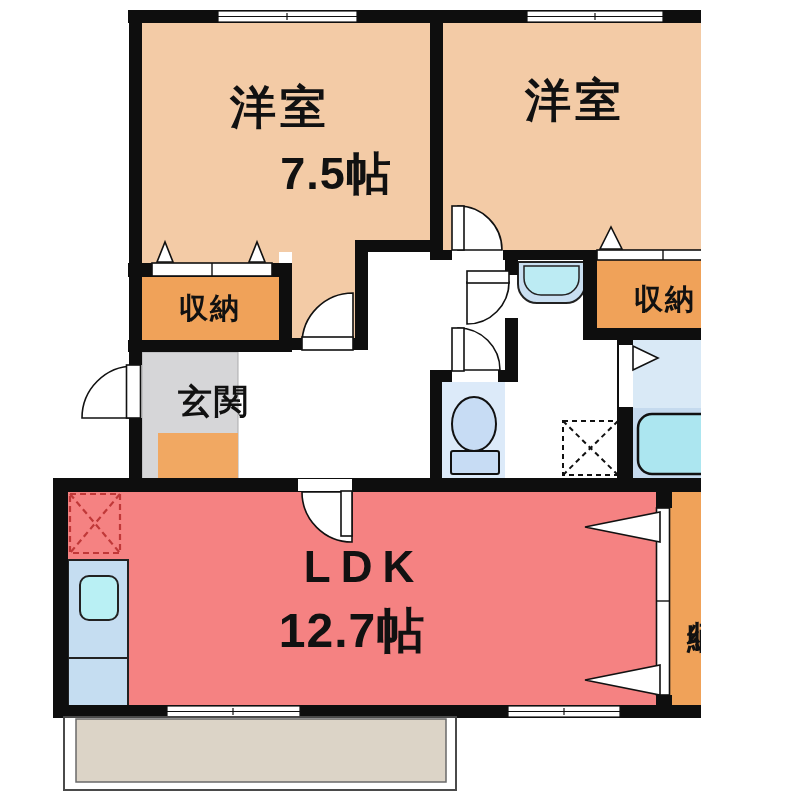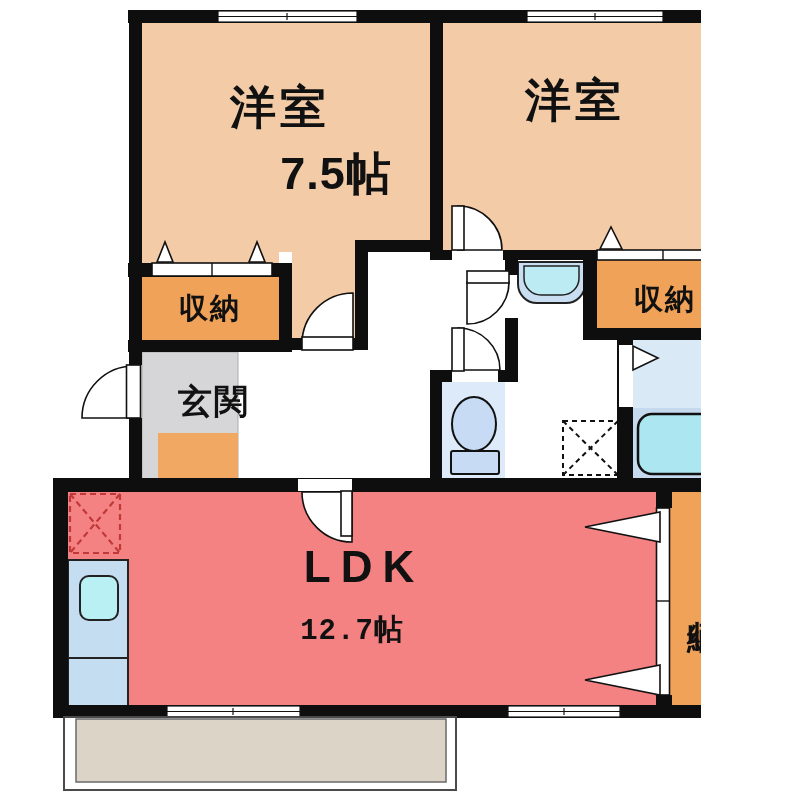--- a/index.html
+++ b/index.html
@@ -6,21 +6,21 @@
   #stage{position:relative;width:701px;height:800px;background:#ffffff;overflow:hidden;
          font-family:"Liberation Sans","DejaVu Sans",sans-serif;}
   #plan-svg{position:absolute;left:0;top:0;}
   .lbl{position:absolute;transform:translate(-50%,-50%);color:#111;font-weight:700;
        white-space:nowrap;line-height:1;text-align:center;}
   .lbl-room{font-size:46px;letter-spacing:4px;}
   .lbl-size{font-size:45px;letter-spacing:1px;}
   .lbl-small{font-size:29px;letter-spacing:2px;}
   .lbl-genkan{font-size:34px;letter-spacing:2px;}
   .lbl-ldk{font-size:44px;letter-spacing:10px;}
-  .lbl-ldk-size{font-size:29px;letter-spacing:1px;font-family:Liberation Mono, monospace;}
+  .lbl-ldk-size{font-size:48px;letter-spacing:1px;}
   .lbl-vertical{font-size:30px;writing-mode:vertical-rl;text-orientation:upright;
                 transform:translate(-50%,-50%);letter-spacing:4px;}
   .lbl-balcony{font-size:45px;letter-spacing:6px;}
 </style>
 </head>
 <body>
 
 <div id="stage">
 <svg id="plan-svg" width="800" height="800" viewBox="0 0 800 800">
 

